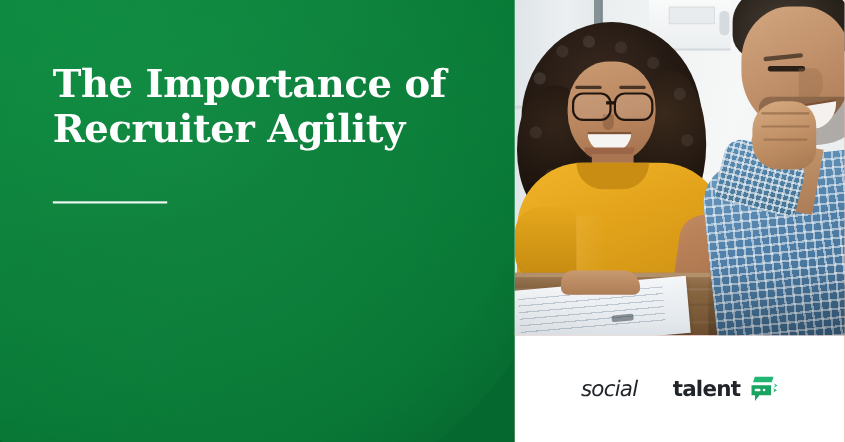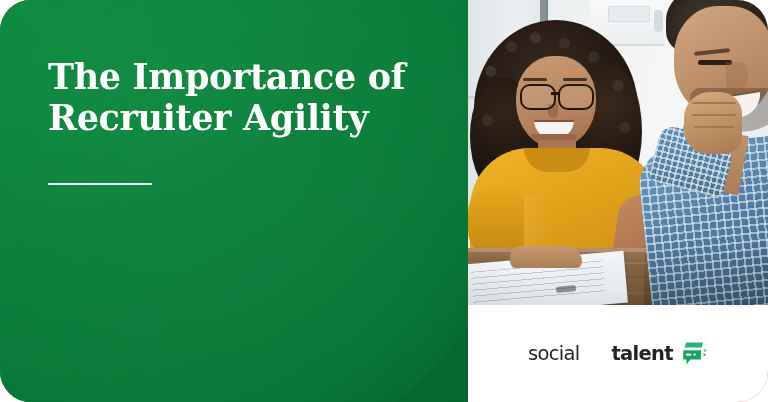--- a/index.html
+++ b/index.html
@@ -10,21 +10,20 @@
   body {
     font-family: "Liberation Sans", sans-serif;
   }
 
   #banner {
     position: relative;
     width: 768px;
     height: 402px;
     overflow: hidden;
     background: #ef4444;
-    border-radius: 31px;
   }
 
   
   #green-panel {
     position: absolute;
     left: 0;
     top: 0;
     width: 468px;
     height: 402px;
     background: #0a8f4f;
@@ -393,21 +392,21 @@
     gap: 7px;
   }
   #logo-wordmark {
     font-family: "DejaVu Sans", "Liberation Sans", sans-serif;
     font-size: 19.5px;
     letter-spacing: -0.7px;
     color: #212529;
     white-space: nowrap;
     line-height: 1;
   }
-  #logo-wordmark .lw-light { font-weight: 400; }
+  #logo-wordmark .lw-light { font-weight: 400; font-style: italic; }
   #logo-wordmark .lw-bold  { font-weight: bold; margin-left: 32px; }
   #logo-mark { display: block; }
 </style>
 </head>
 <body>
 
 <div id="banner">
 
   <div id="green-panel">
     <div id="panel-content">

